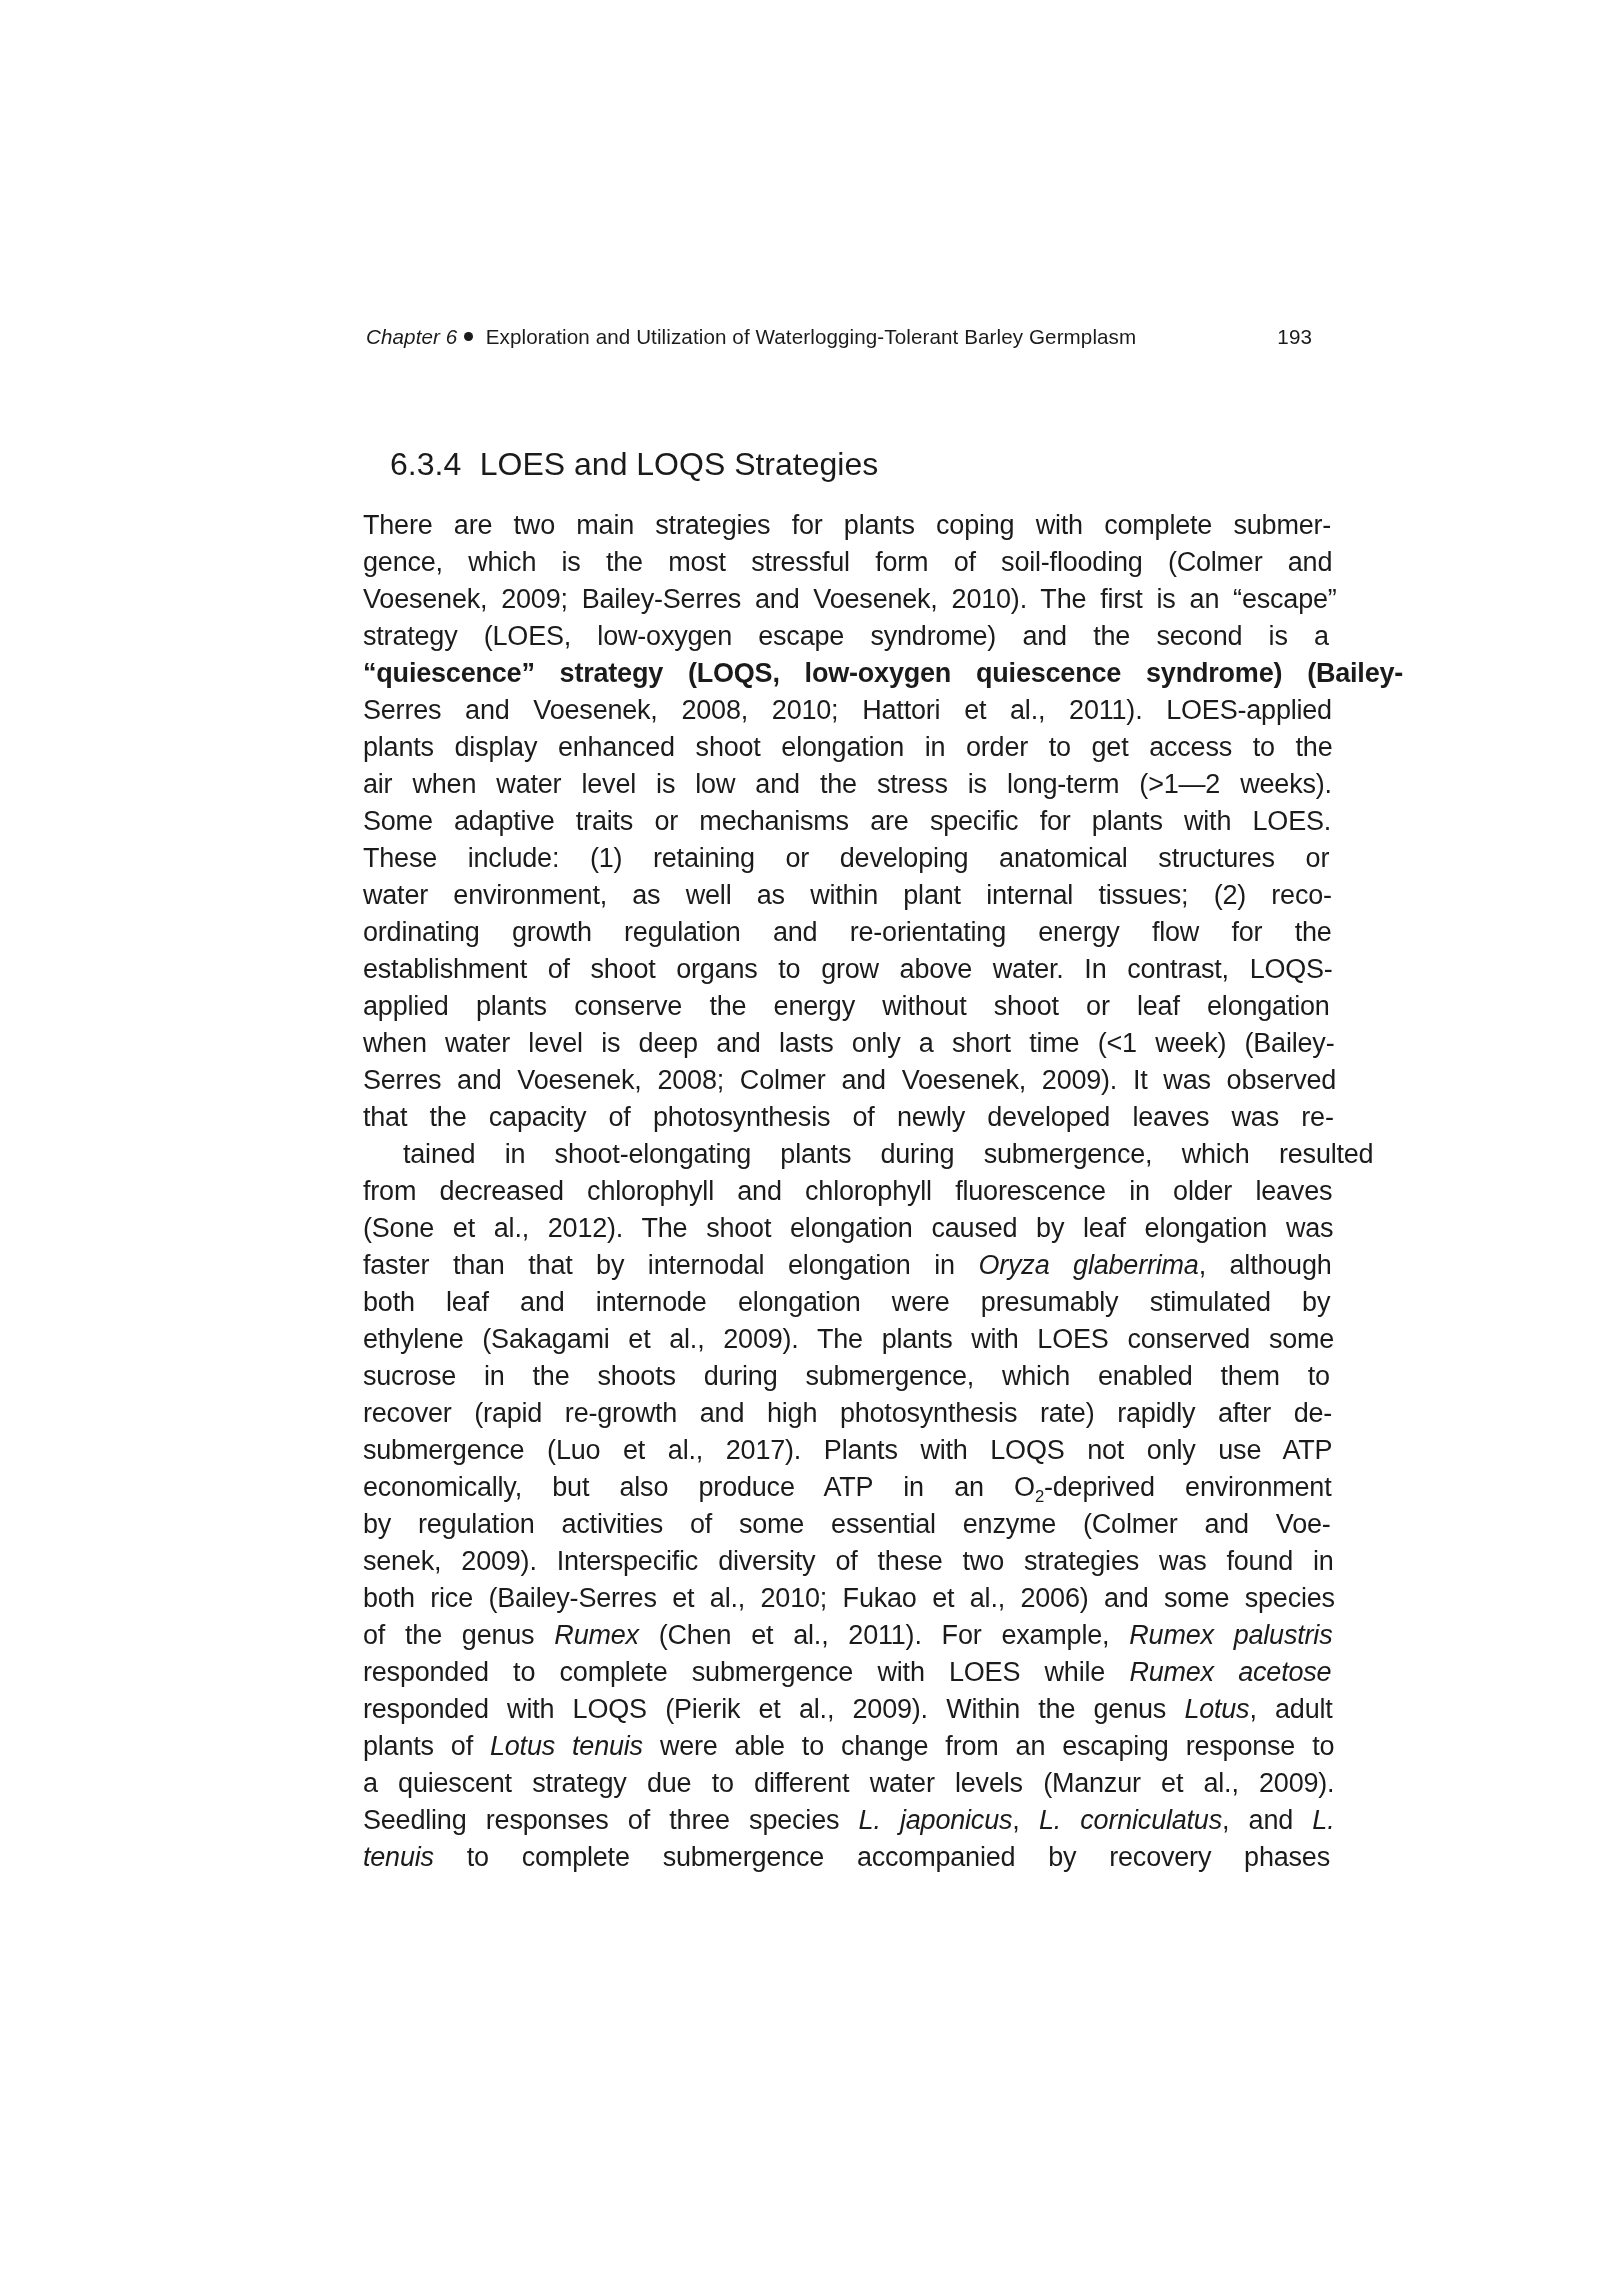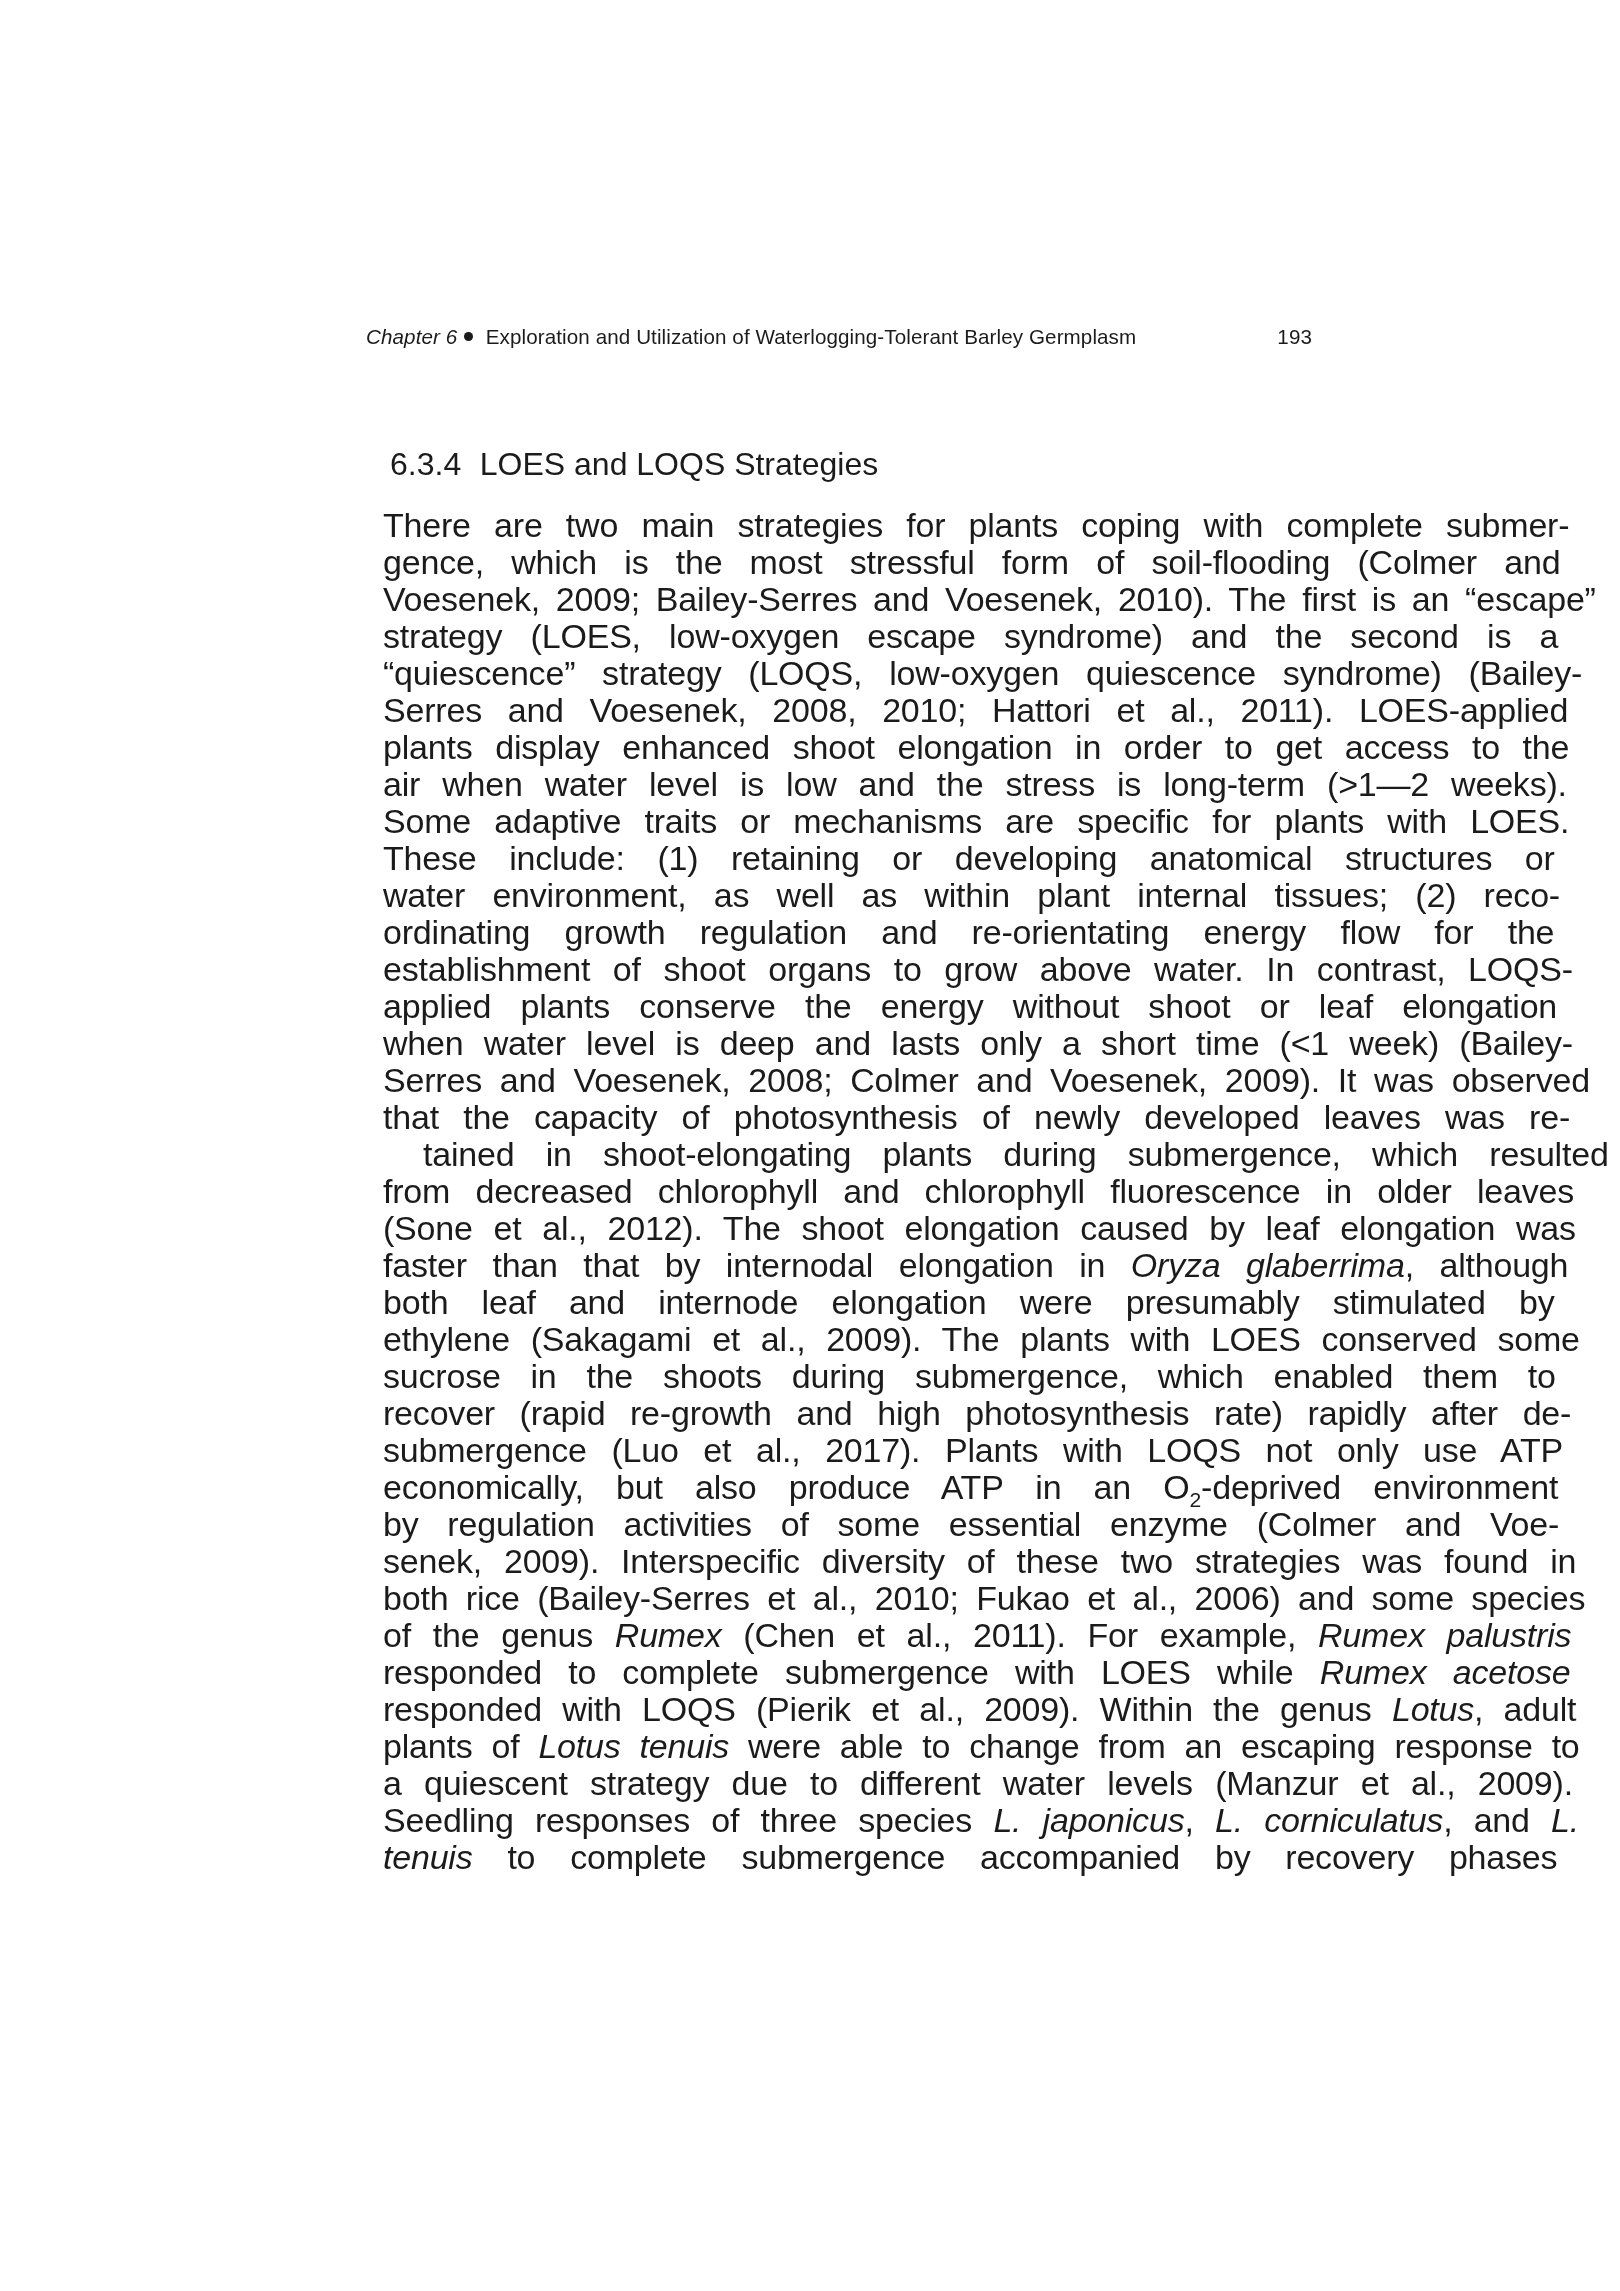--- a/index.html
+++ b/index.html
@@ -43,24 +43,24 @@
     position: absolute;
     left: 390px;
     top: 448px;
     font-size: 32px;
     line-height: 33px;
     white-space: nowrap;
   }
   .section-number { margin-right: 18.6px; }
   .body-text {
     position: absolute;
-    left: 383px;
+    left: 363px;
     top: 507px;
     width: 922px;
-    font-size: 34px;
+    font-size: 27px;
     letter-spacing: -0.2px;
   }
   .line {
     height: 37px;
     line-height: 37px;
     white-space: nowrap;
   }
   .line sub {
     font-size: 62%;
     line-height: 0;
@@ -80,21 +80,21 @@
 
   <div class="section-heading">
     <span class="section-number">6.3.4</span><span class="section-title">LOES and LOQS Strategies</span>
   </div>
 
   <div class="body-text">
       <div class="line" style="word-spacing: 14px;"><span class="line-inner"><span>There are two main strategies for plants coping with complete submer-</span></span></div>
       <div class="line" style="word-spacing: 18px;"><span class="line-inner"><span>gence, which is the most stressful form of soil-flooding (Colmer and</span></span></div>
       <div class="line" style="word-spacing: 6.6px;"><span class="line-inner"><span>Voesenek, 2009; Bailey-Serres and Voesenek, 2010). The first is an “escape”</span></span></div>
       <div class="line" style="word-spacing: 19px;"><span class="line-inner"><span>strategy (LOES, low-oxygen escape syndrome) and the second is a</span></span></div>
-      <div class="line" style="word-spacing: 17.6px;"><span class="line-inner"><span>“quiescence” strategy (LOQS, low-oxygen quiescence syndrome) (Bailey-</span></span></div>
+      <div class="line" style="word-spacing: 17.6px; font-weight: bold;"><span class="line-inner"><span>“quiescence” strategy (LOQS, low-oxygen quiescence syndrome) (Bailey-</span></span></div>
       <div class="line" style="word-spacing: 16.5px;"><span class="line-inner"><span>Serres and Voesenek, 2008, 2010; Hattori et al., 2011). LOES-applied</span></span></div>
       <div class="line" style="word-spacing: 13.4px;"><span class="line-inner"><span>plants display enhanced shoot elongation in order to get access to the</span></span></div>
       <div class="line" style="word-spacing: 12.8px;"><span class="line-inner"><span>air when water level is low and the stress is long-term (&gt;1—2 weeks).</span></span></div>
       <div class="line" style="word-spacing: 14px;"><span class="line-inner"><span>Some adaptive traits or mechanisms are specific for plants with LOES.</span></span></div>
       <div class="line" style="word-spacing: 23.4px;"><span class="line-inner"><span>These include: (1) retaining or developing anatomical structures or</span></span></div>
       <div class="line" style="word-spacing: 18px;"><span class="line-inner"><span>water environment, as well as within plant internal tissues; (2) reco-</span></span></div>
       <div class="line" style="word-spacing: 25px;"><span class="line-inner"><span>ordinating growth regulation and re-orientating energy flow for the</span></span></div>
       <div class="line" style="word-spacing: 13.4px;"><span class="line-inner"><span>establishment of shoot organs to grow above water. In contrast, LOQS-</span></span></div>
       <div class="line" style="word-spacing: 20px;"><span class="line-inner"><span>applied plants conserve the energy without shoot or leaf elongation</span></span></div>
       <div class="line" style="word-spacing: 11px;"><span class="line-inner"><span>when water level is deep and lasts only a short time (&lt;1 week) (Bailey-</span></span></div>

